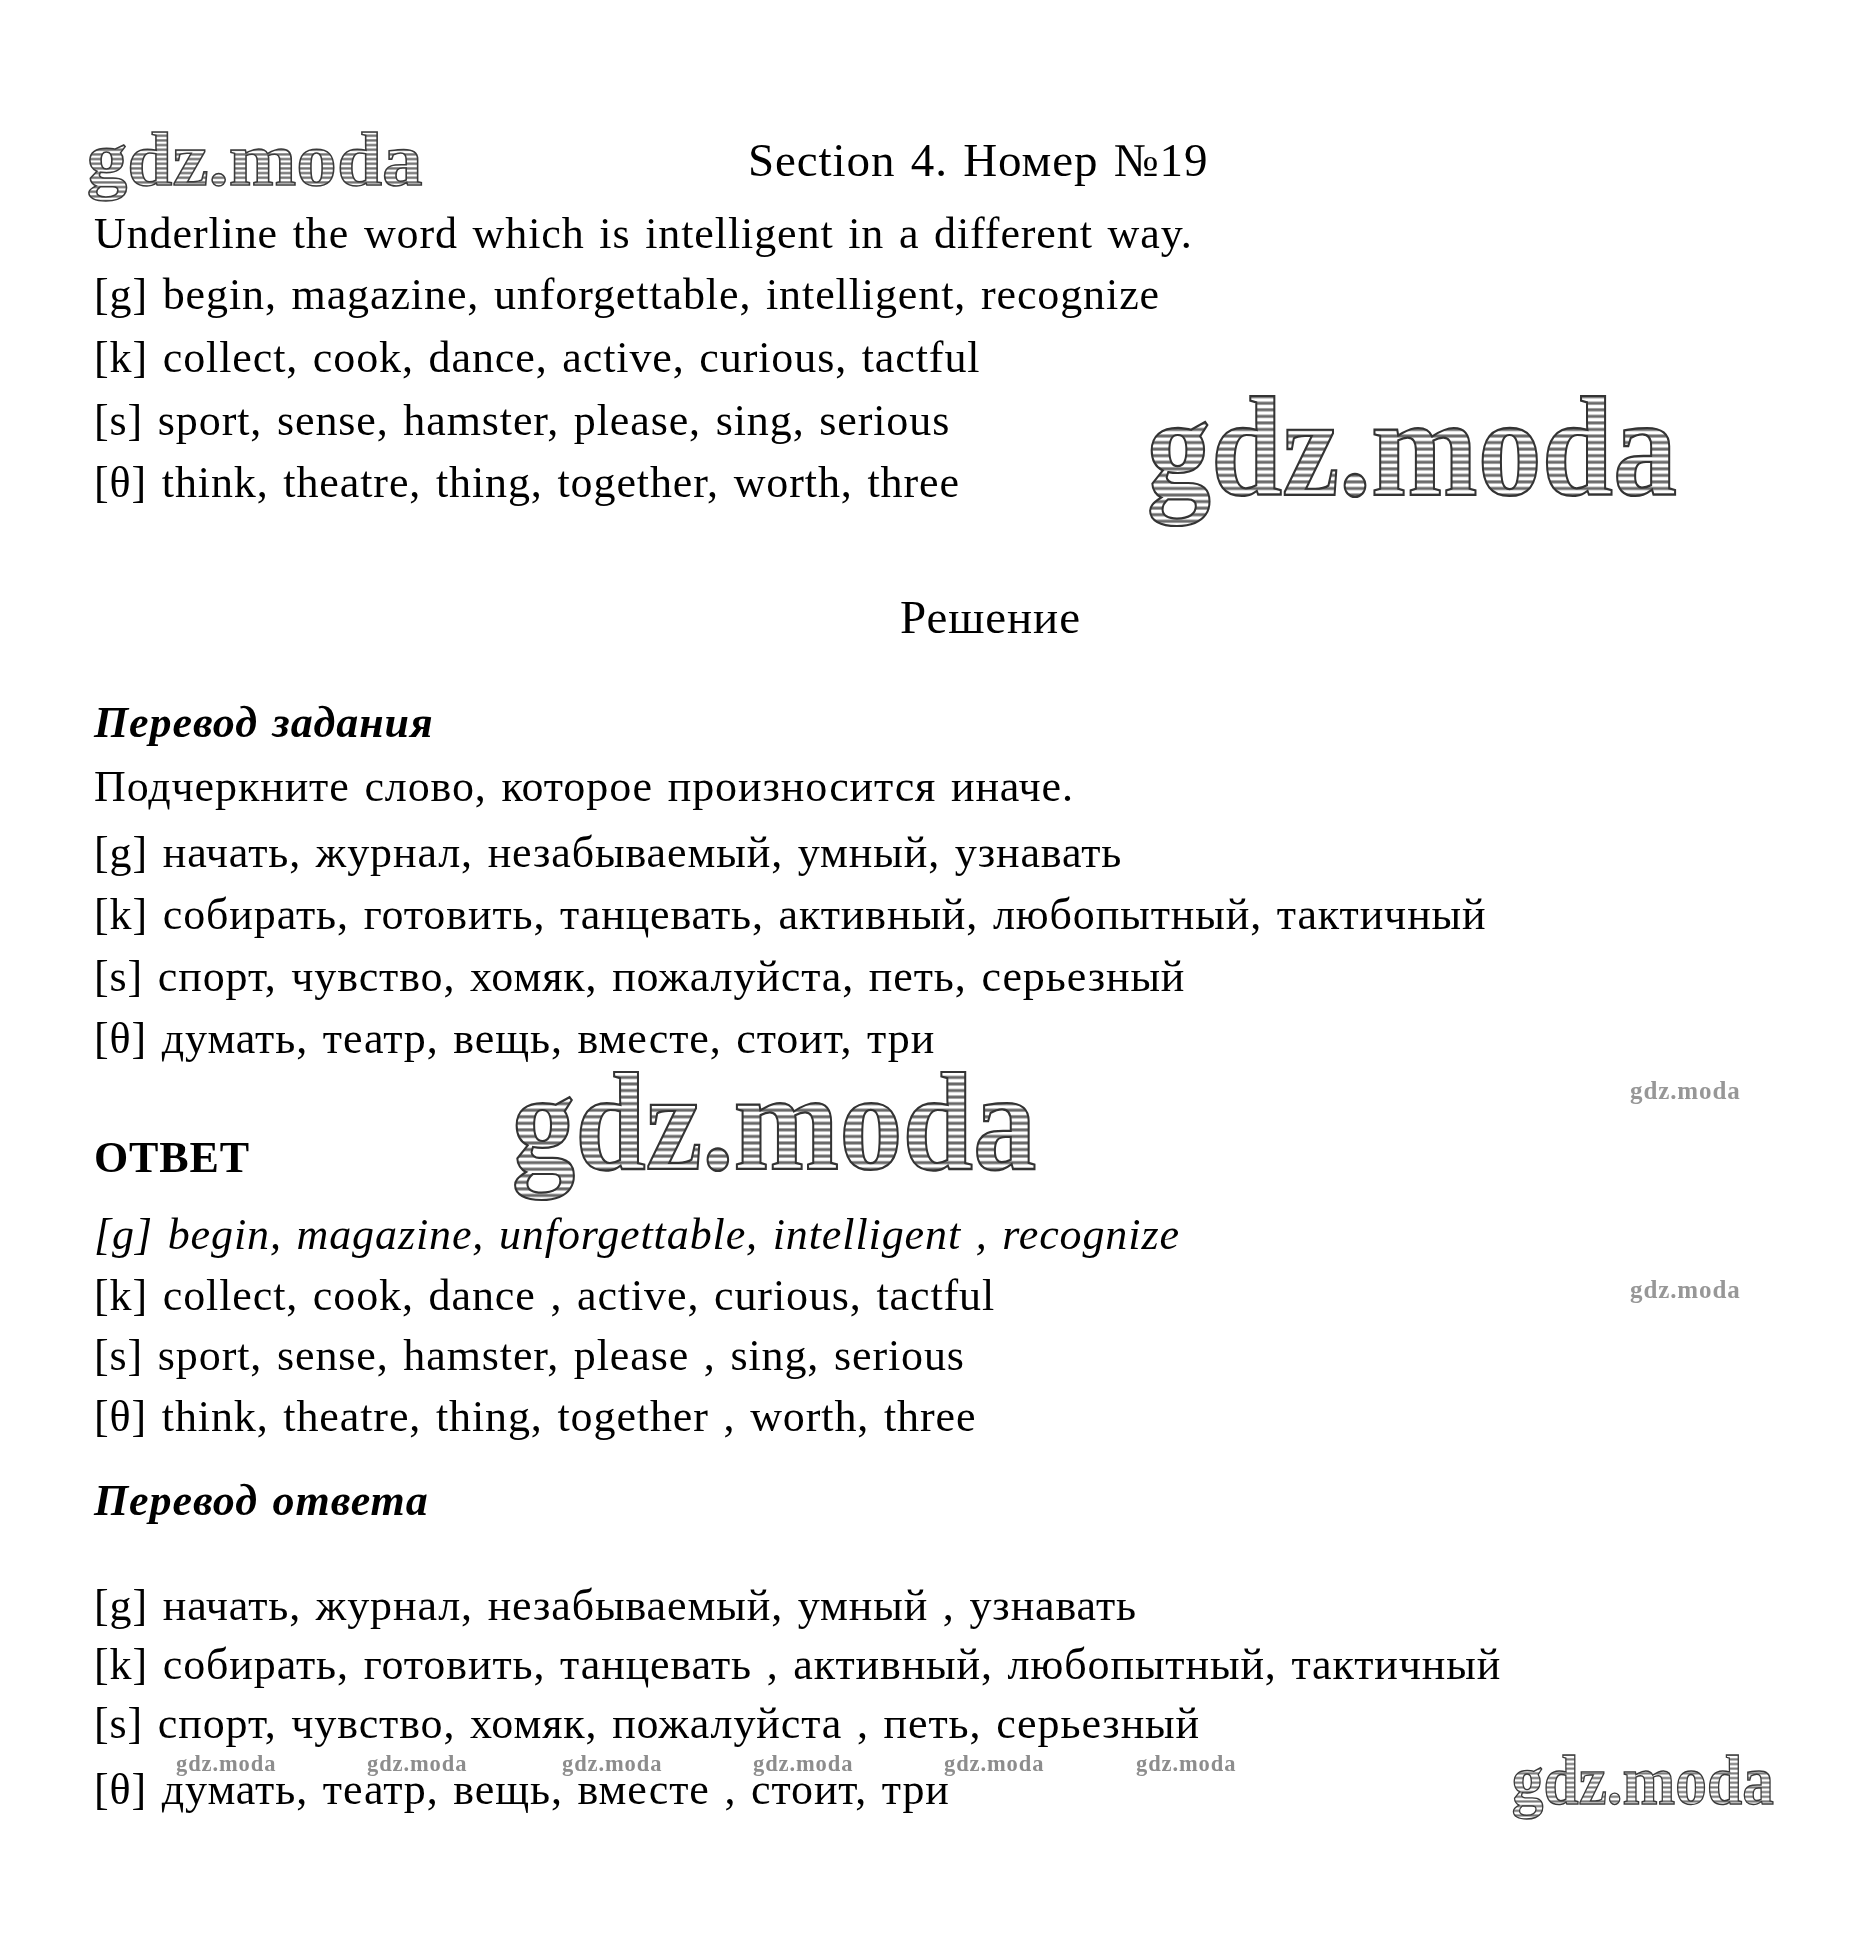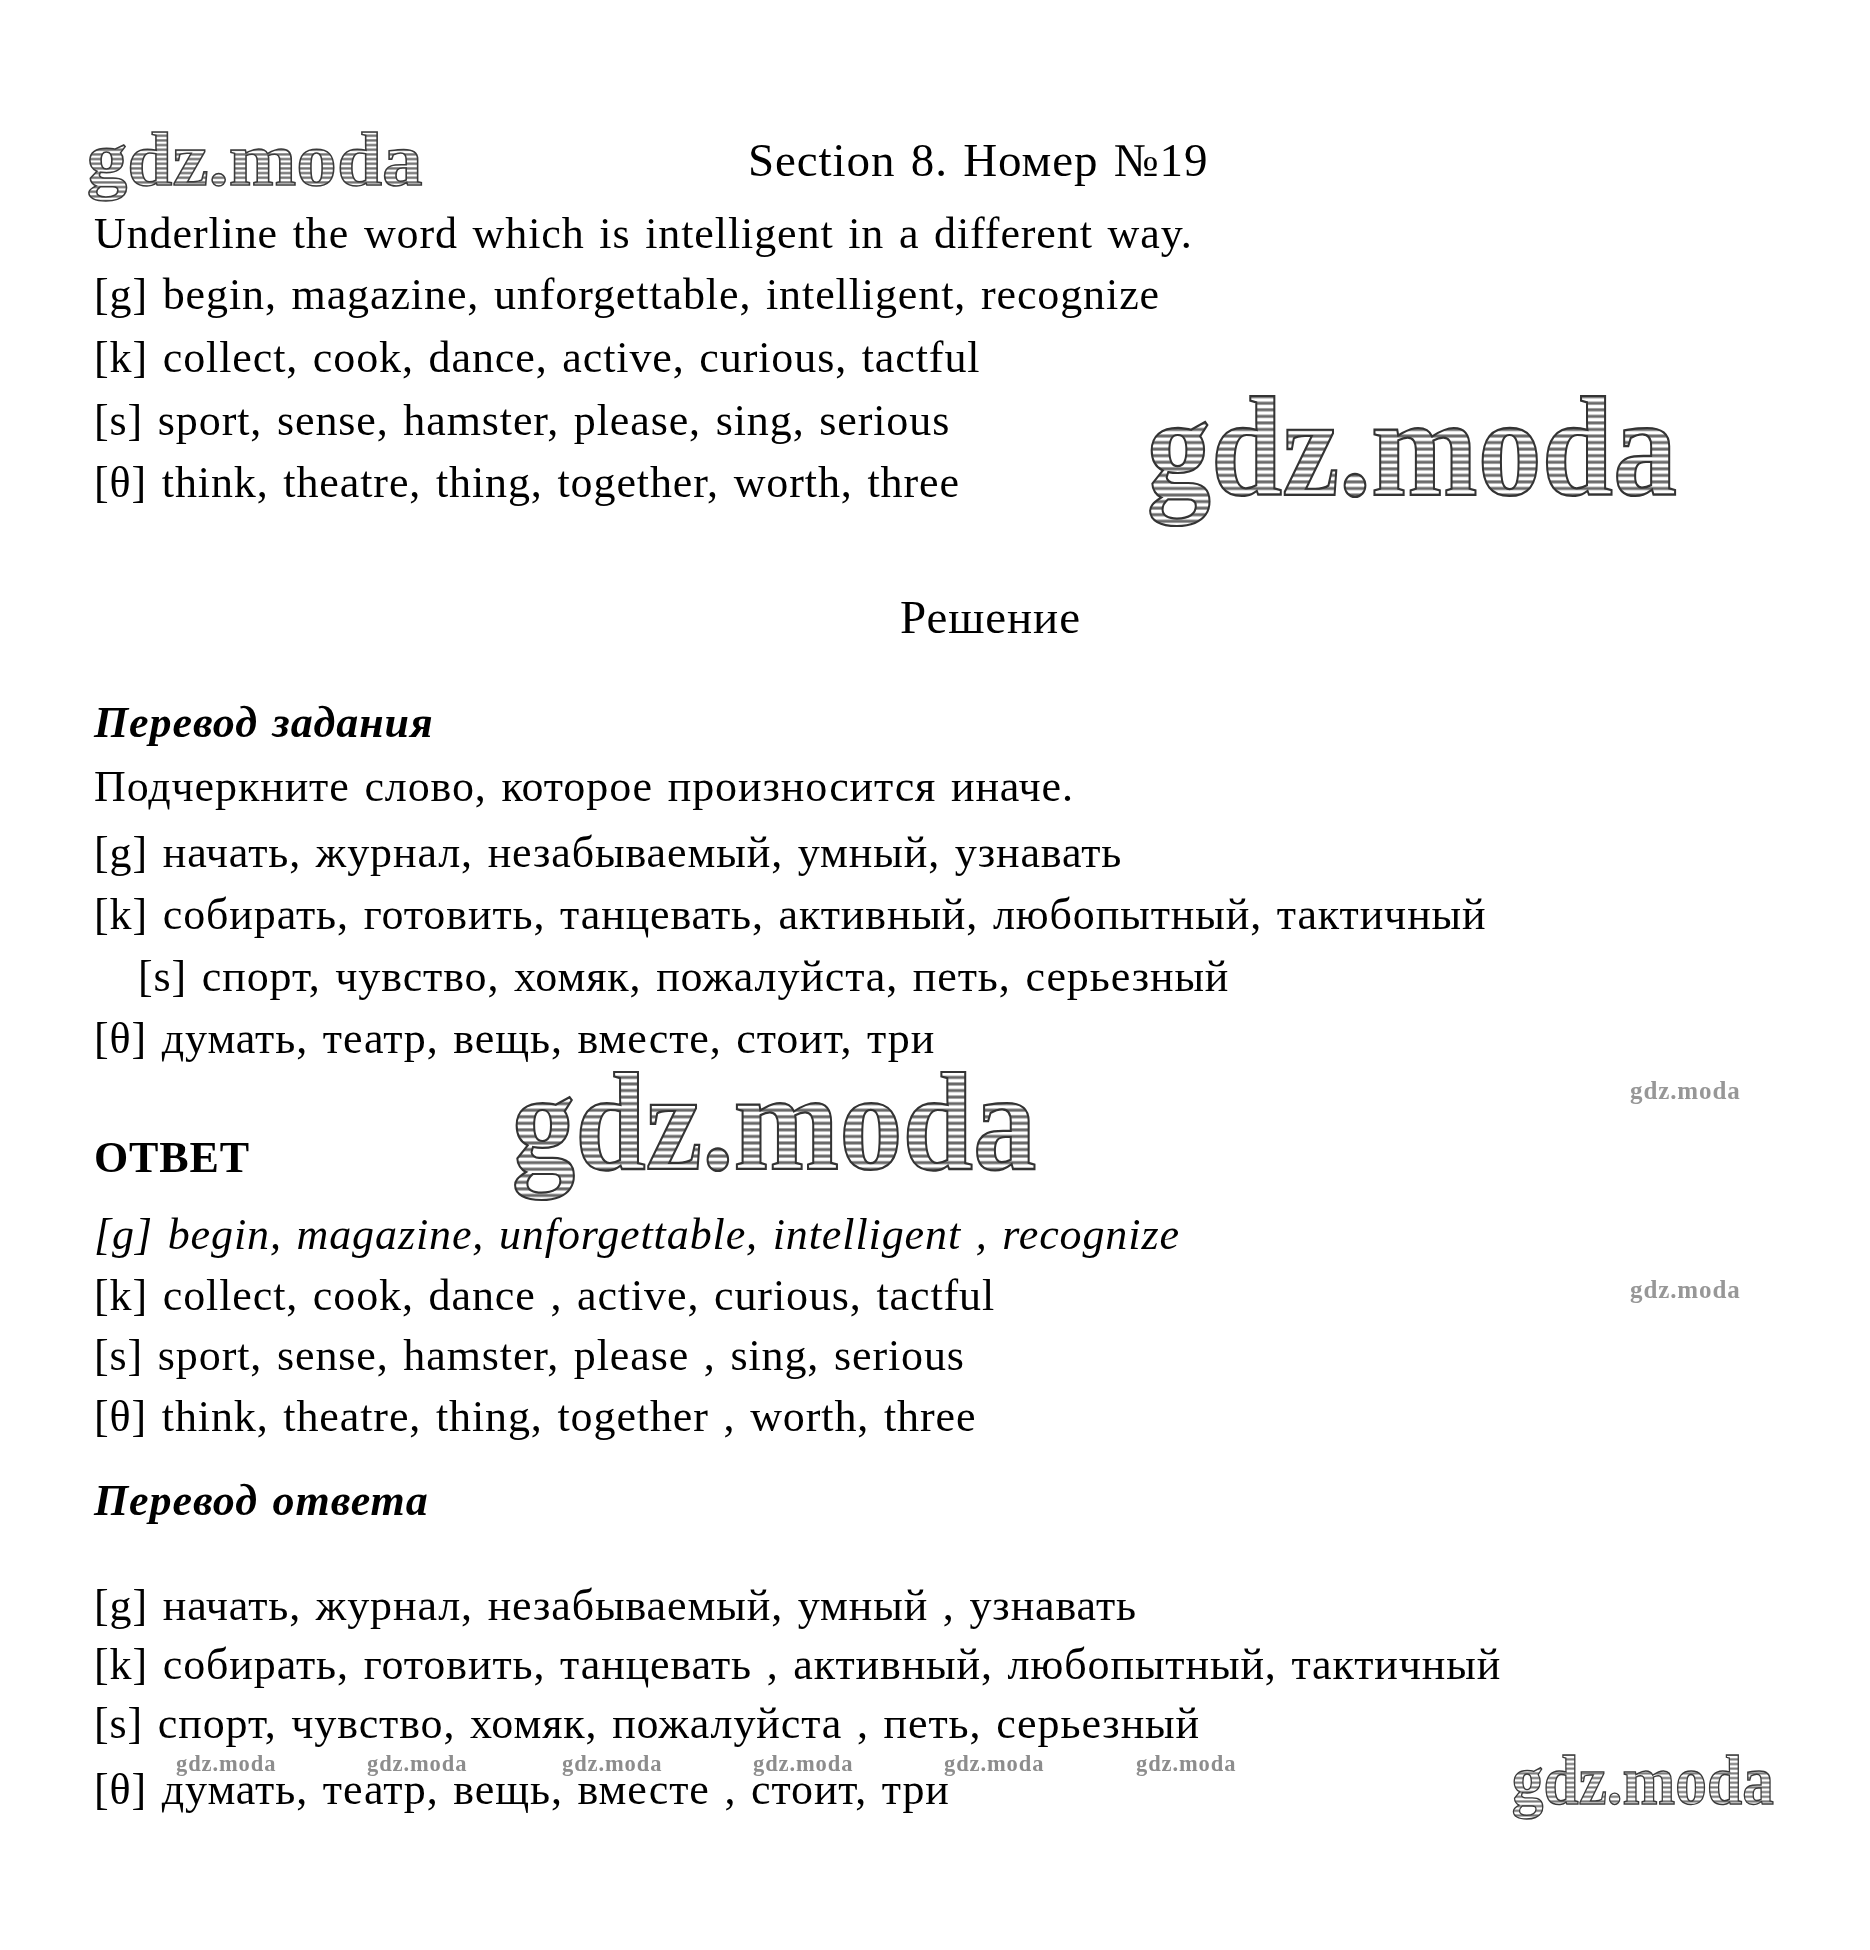--- a/index.html
+++ b/index.html
@@ -21,21 +21,21 @@
     color:#8d8d8d; font-size:22.5px; letter-spacing:0.9px;
   }
   .wm-small-right { font-size:25px; color:#979797; }
   svg text { font-family:"Liberation Serif", serif; font-weight:bold; }
 </style>
 </head>
 <body>
 
 <div class="page">
 
-  <div class="line title-line" style="left:748px; top:133px;">Section 8. Номер №19</div>
+  <div class="line title-line" style="left:748px; top:133px;">Section 4. Номер №19</div>
 
   <div class="wm-box" style="left:84px; top:111px;">
     <svg width="375" height="112" viewBox="0 0 400 120">
       <defs>
         <pattern id="h1" width="6" height="5" patternUnits="userSpaceOnUse">
           <path d="M0 1.5 H6" stroke="#6e6e6e" stroke-width="2.4"></path>
         </pattern>
       </defs>
       <text x="2" y="79" font-size="82" fill="url(#h1)" stroke="#3a3a3a" stroke-width="1.6" textLength="360" lengthAdjust="spacingAndGlyphs">gdz.moda</text>
     </svg>
@@ -57,21 +57,21 @@
       <text x="2" y="142" font-size="152" fill="url(#h2)" stroke="#333333" stroke-width="2.4" textLength="566" lengthAdjust="spacingAndGlyphs">gdz.moda</text>
     </svg>
   </div>
 
   <div class="line title-line" style="left:900px; top:590px;">Решение</div>
 
   <div class="line bi" style="top:697px;">Перевод задания</div>
   <div class="line" style="top:761px;">Подчеркните слово, которое произносится иначе.</div>
   <div class="line" style="top:827px;">[g] начать, журнал, незабываемый, умный, узнавать</div>
   <div class="line" style="top:889px;">[k] собирать, готовить, танцевать, активный, любопытный, тактичный</div>
-  <div class="line" style="top:951px;margin-left:44px;">[s] спорт, чувство, хомяк, пожалуйста, петь, серьезный</div>
+  <div class="line" style="top:951px;">[s] спорт, чувство, хомяк, пожалуйста, петь, серьезный</div>
   <div class="line" style="top:1013px;">[θ] думать, театр, вещь, вместе, стоит, три</div>
 
   <div class="wm-box" style="left:510px; top:1036px;">
     <svg width="562" height="169" viewBox="0 0 600 180">
       <defs>
         <pattern id="h3" width="8" height="7" patternUnits="userSpaceOnUse">
           <path d="M0 2 H8" stroke="#686868" stroke-width="3.2"></path>
         </pattern>
       </defs>
       <text x="2" y="142" font-size="150" fill="url(#h3)" stroke="#333333" stroke-width="2.4" textLength="560" lengthAdjust="spacingAndGlyphs">gdz.moda</text>

